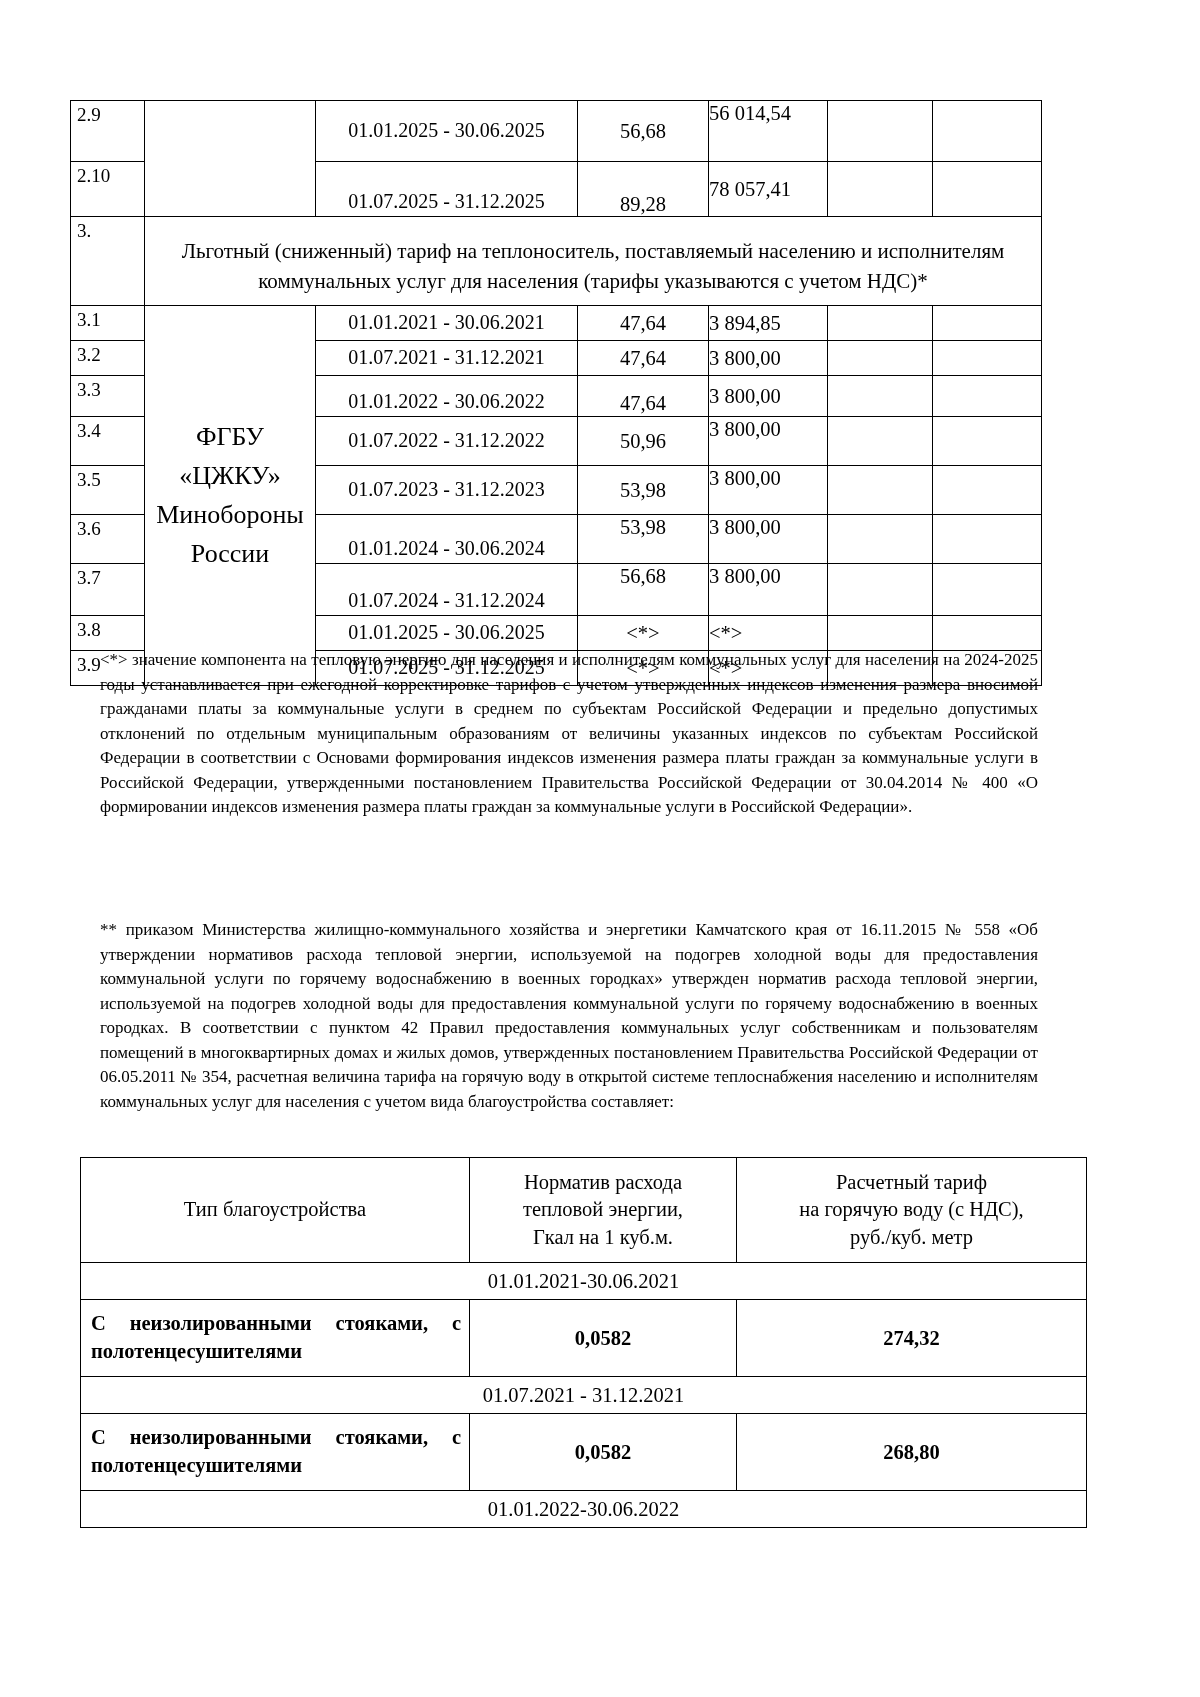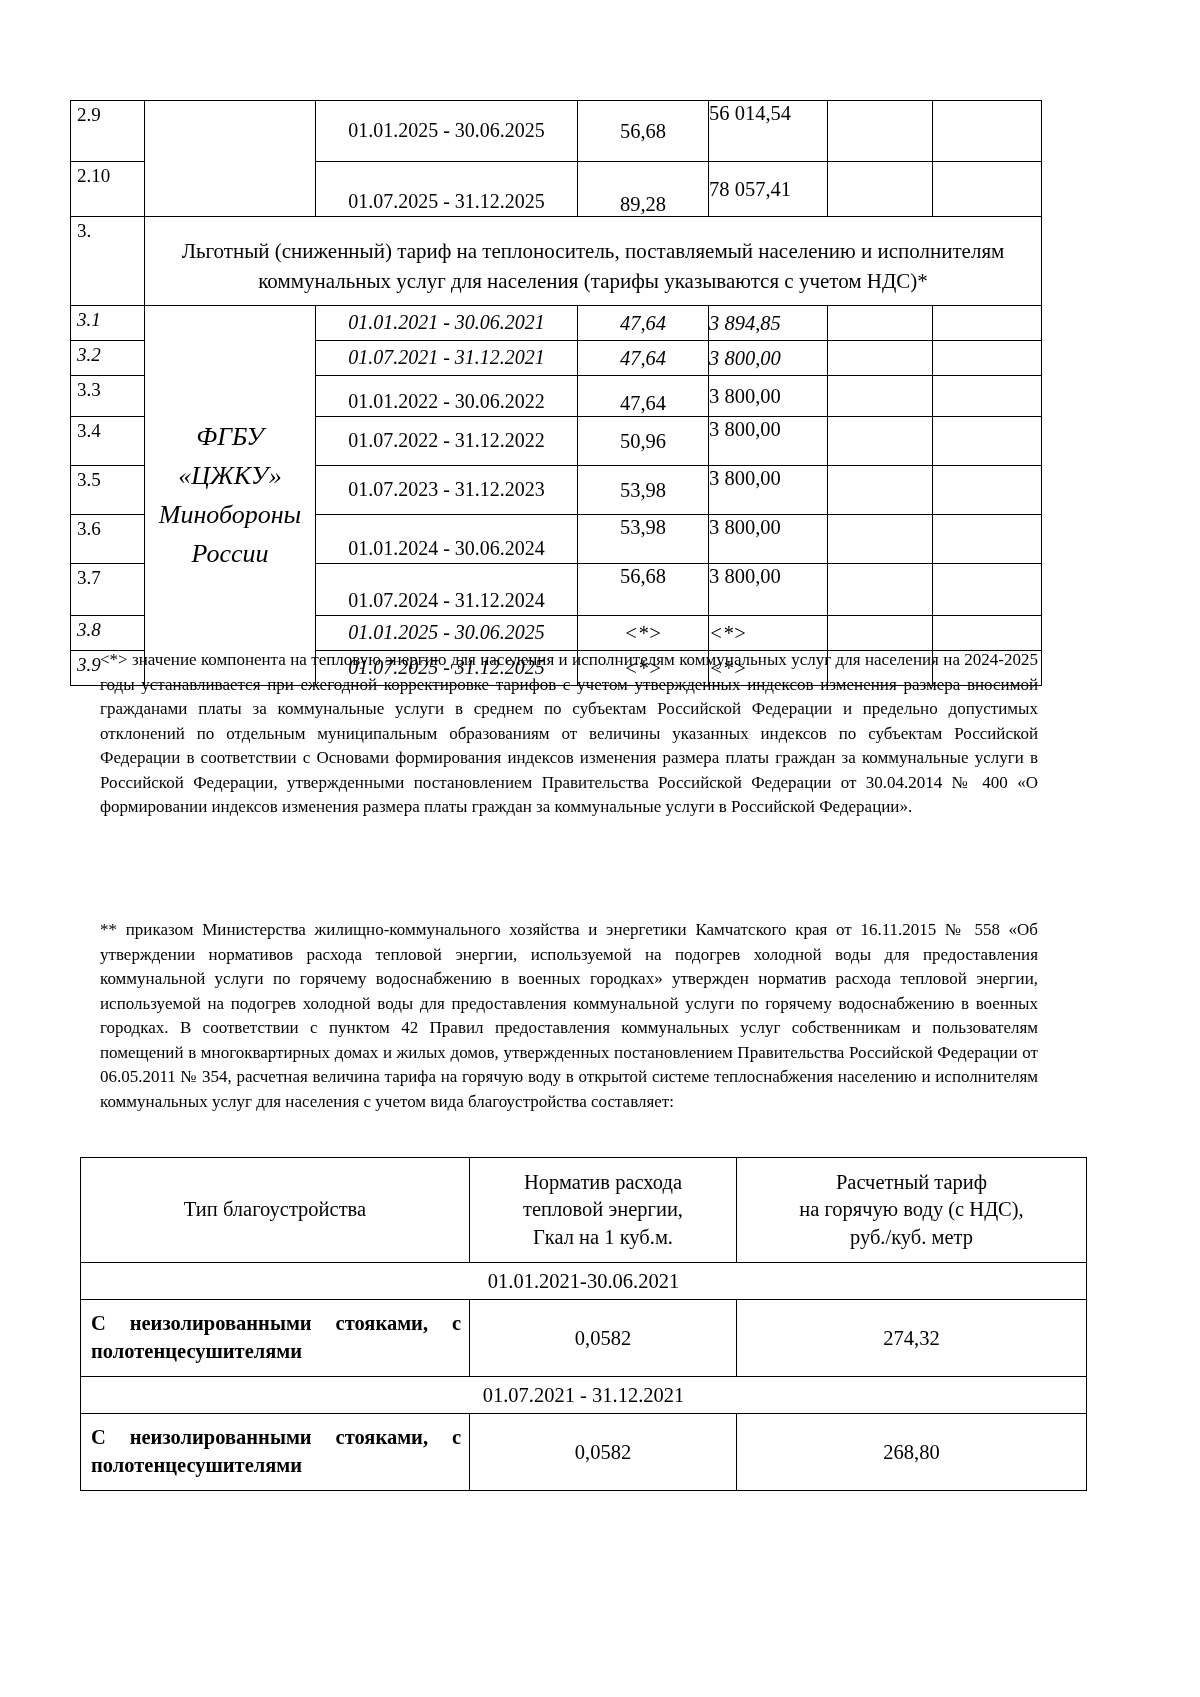--- a/index.html
+++ b/index.html
@@ -74,21 +74,21 @@
 
   .tbl-top .section-title {
     text-align: center;
     font-size: 21px;
     line-height: 1.42;
     padding: 20px 14px 8px 14px;
   }
 
   .r-h1 > td { height: 56px; }
   .r-h2 > td { height: 50px; }
-  .r-h3 > td { height: 30px; font-style: italic; }
+  .r-h3 > td { height: 30px; }
   .r-h4 > td { height: 36px; }
   .r-h5 > td { height: 44px; }
   .r-h6 > td { height: 47px; }
 
   .va-top { vertical-align: top !important; padding-top: 3px; }
   .va-bot { vertical-align: bottom !important; padding-bottom: 3px; }
   .va-mid { vertical-align: middle !important; }
 
   
   .para {
@@ -146,20 +146,21 @@
     text-align-last: justify;
     vertical-align: middle;
     padding: 4px 8px 4px 10px;
     height: 68px;
     line-height: 1.35;
     font-weight: bold;
   }
   .tbl-bot .b-val {
     text-align: center;
     vertical-align: middle;
+    font-weight: bold;
   }
 </style>
 </head>
 <body>
 
 <div class="page">
 
   <table class="tbl-top">
     <tbody>
       <tr class="r-h1">
@@ -305,16 +306,19 @@
 
       <tr>
         <td class="b-span" colspan="3">01.07.2021 - 31.12.2021</td>
       </tr>
       <tr>
         <td class="b-type">С неизолированными стояками, с полотенцесушителями</td>
         <td class="b-val">0,0582</td>
         <td class="b-val">268,80</td>
       </tr>
 
+      <tr>
+        <td class="b-span" colspan="3">01.01.2022-30.06.2022</td>
+      </tr>
     </tbody>
   </table>
 
 </div>
 
 </body></html>

